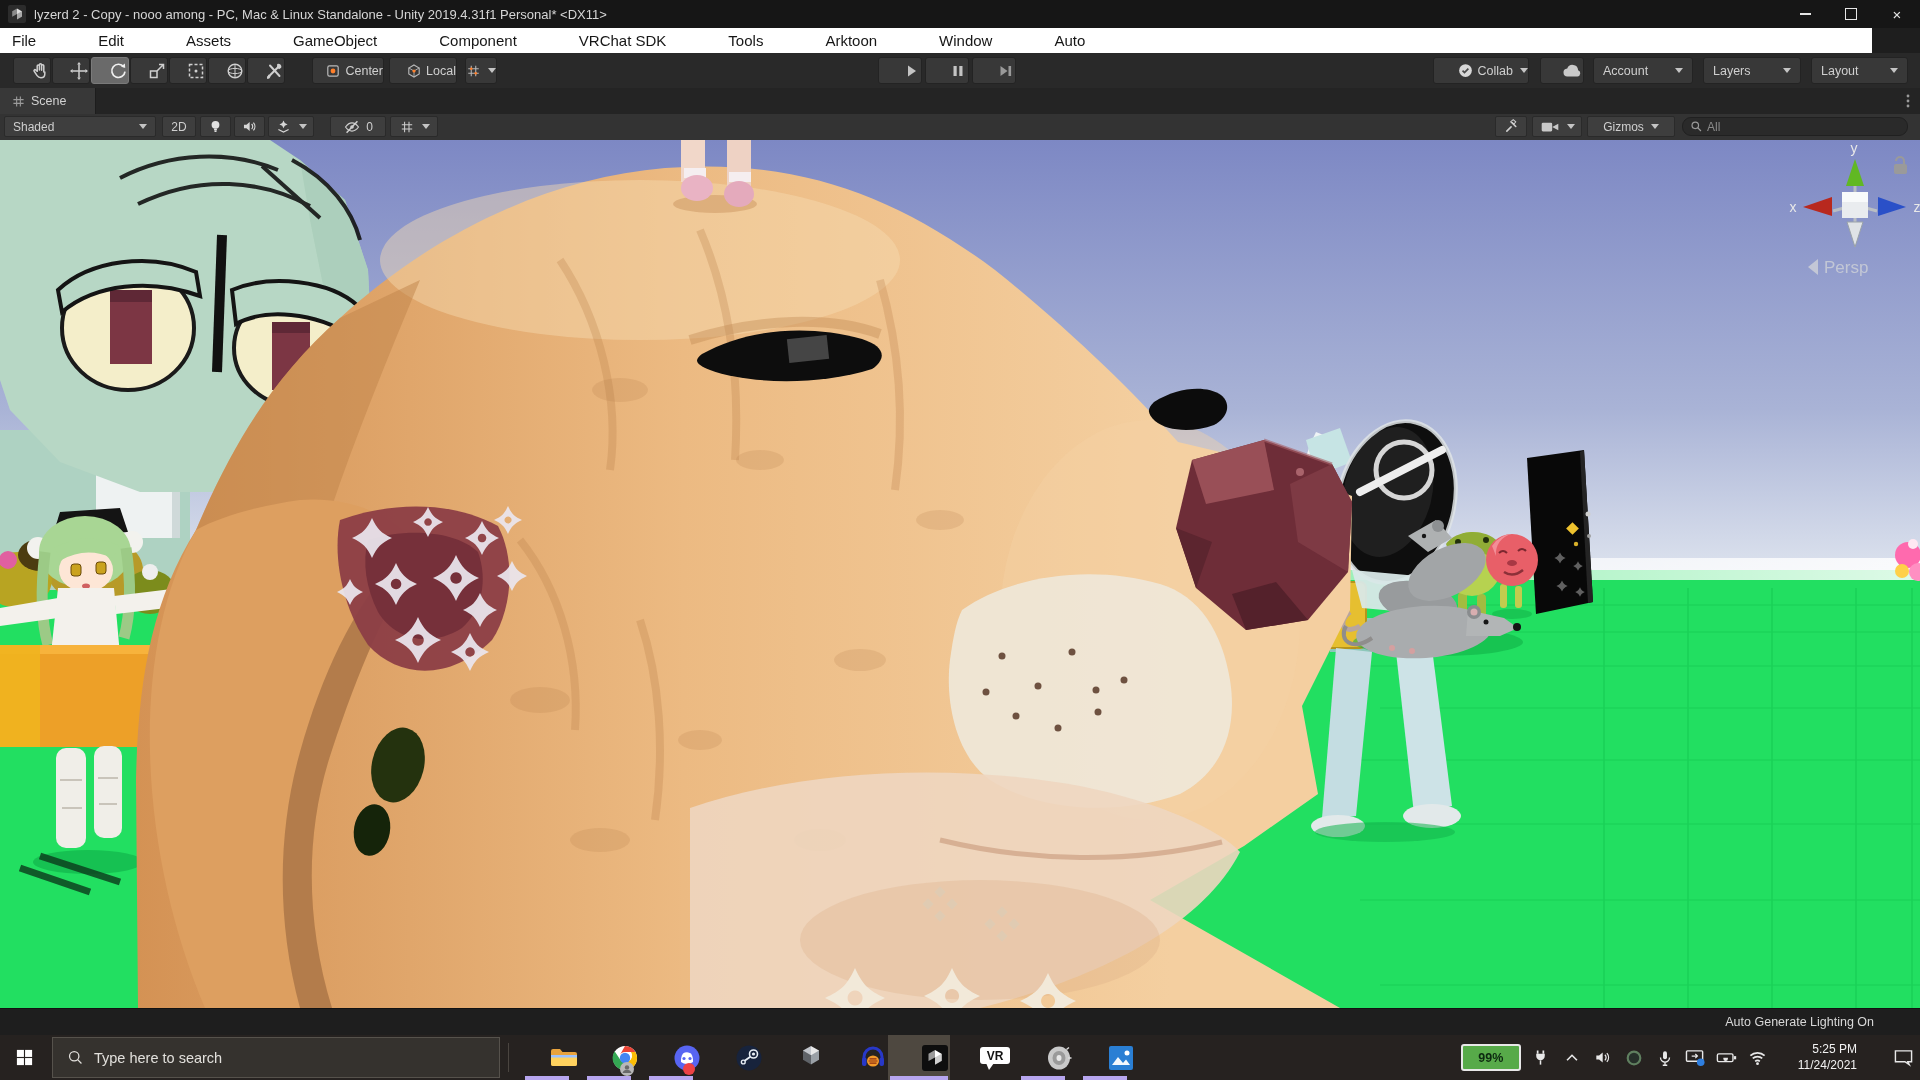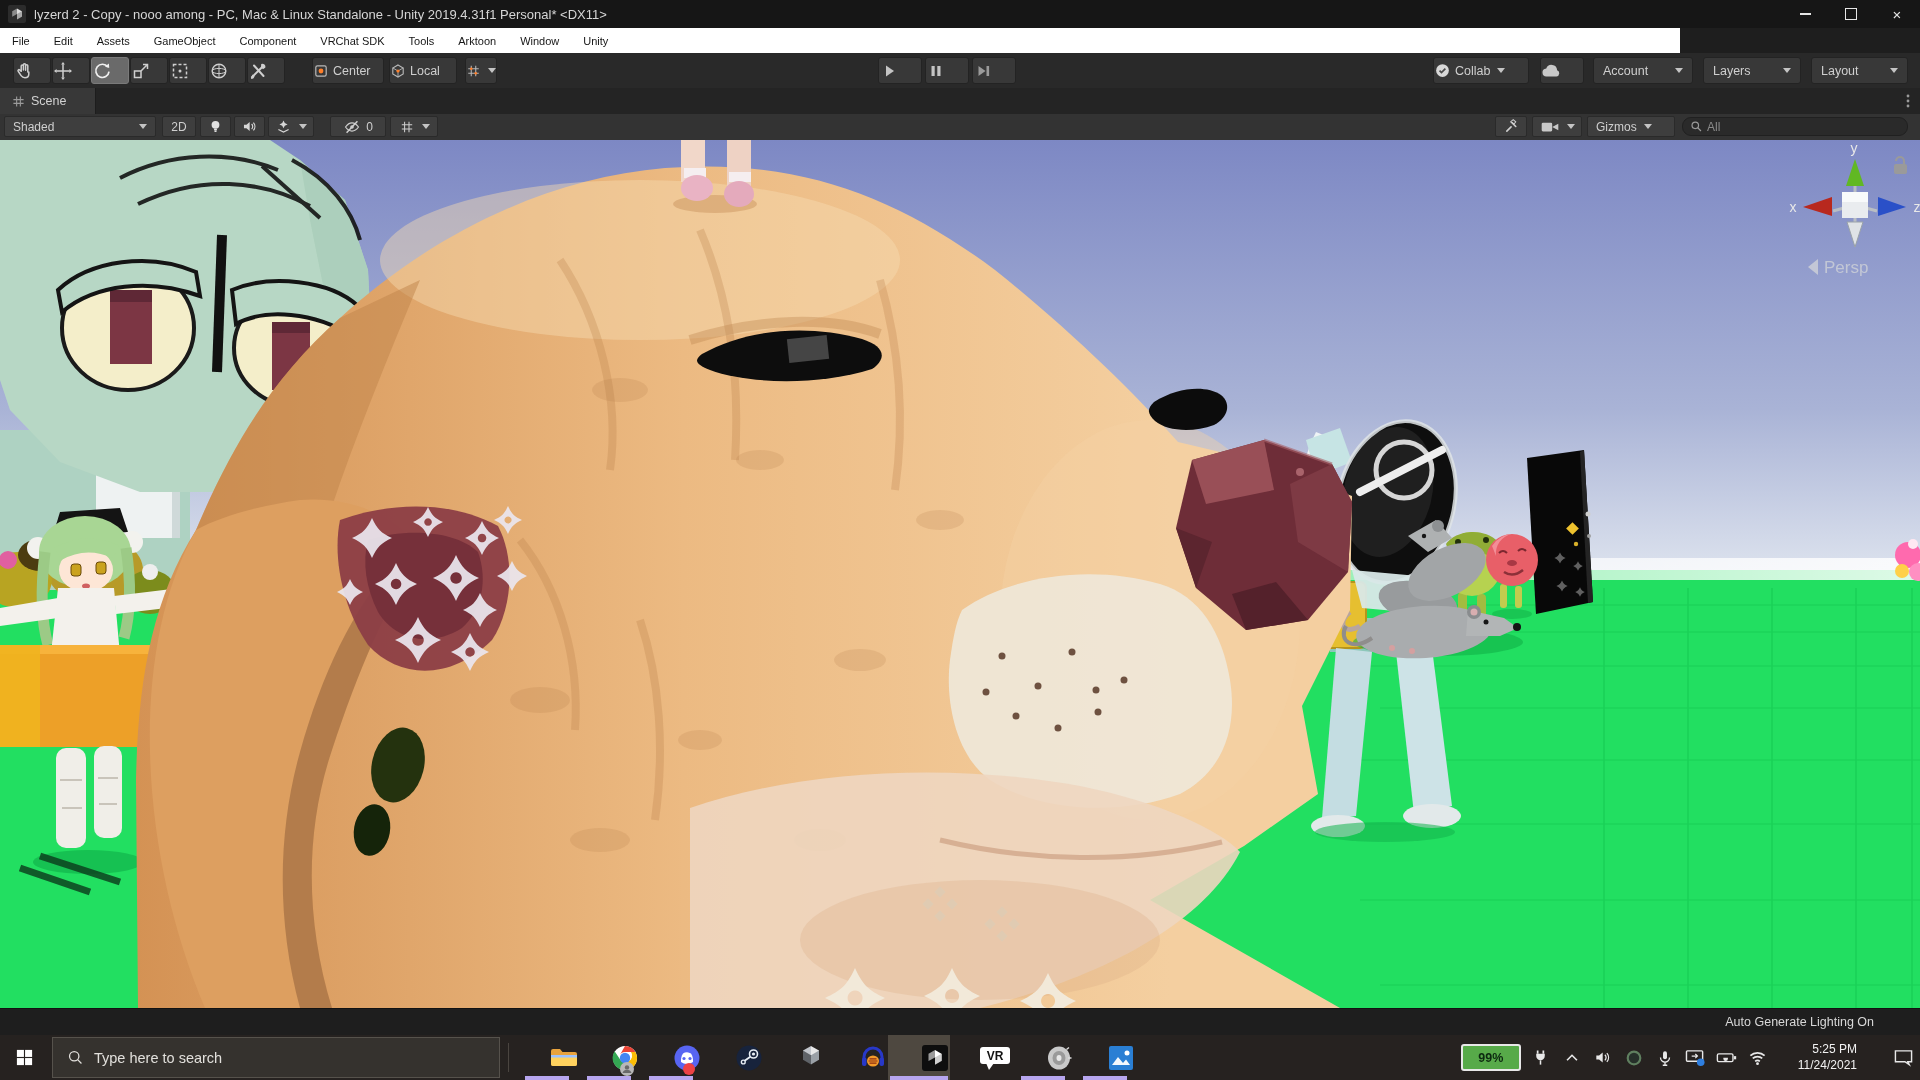--- a/index.html
+++ b/index.html
@@ -5,25 +5,25 @@
   html,body{margin:0;padding:0;background:#000;}
   .screen{position:relative;width:1920px;height:1080px;overflow:hidden;font-family:"Liberation Sans",sans-serif;background:#1e1e1e;-webkit-font-smoothing:antialiased;}
   
   .titlebar{position:absolute;left:0;top:0;width:1920px;height:28px;background:#161616;display:flex;align-items:center;color:#d6d6d6;font-size:13px;}
   .titlebar .appico{margin:0 8px 0 8px;width:18px;height:18px;}
   .winbtns{position:absolute;right:0;top:0;height:28px;display:flex;}
   .winbtn{width:46px;height:28px;display:flex;align-items:center;justify-content:center;color:#e6e6e6;font-size:15px;}
   .minglyph{width:11px;height:1.5px;background:#e6e6e6;}
   .maxglyph{width:10px;height:10px;border:1.2px solid #e6e6e6;}
   
-  .menubar{position:absolute;left:0;top:28px;width:1680px;height:25px;background:#ffffff;display:flex;align-items:center;color:#161616;font-size:11px;border-bottom:1px solid #d9d9d9;}
+  .menubar{position:absolute;left:0;top:28px;width:1872px;height:25px;background:#ffffff;display:flex;align-items:center;color:#161616;font-size:15px;border-bottom:1px solid #d9d9d9;gap:38px;}
   .menuitem{padding:0 12px;height:100%;display:flex;align-items:center;}
   
   .toolbar{position:absolute;left:0;top:53px;width:1920px;height:35px;background:#292929;border-bottom:1px solid #1c1c1c;}
-  .ubtn{position:absolute;top:4px;height:27px;background:#383838;border:1px solid #232323;border-radius:3px;display:flex;align-items:center;justify-content:flex-start;gap:4px;color:#cfcfcf;font-size:12.5px;box-sizing:border-box;}
+  .ubtn{position:absolute;top:4px;height:27px;background:#383838;border:1px solid #232323;border-radius:3px;display:flex;align-items:center;justify-content:flex-end;gap:4px;color:#cfcfcf;font-size:12.5px;box-sizing:border-box;}
   .ubtn.sel{background:#6a6a6a;border-color:#7a7a7a;}
   .caret{width:0;height:0;border-left:4px solid transparent;border-right:4px solid transparent;border-top:5px solid #c4c4c4;margin-left:3px;}
   
   .tabbar{position:absolute;left:0;top:88px;width:1920px;height:26px;background:#242424;}
   .tab{position:absolute;left:0;top:0;height:26px;width:96px;background:#383838;display:flex;align-items:center;gap:6px;padding-left:12px;color:#d2d2d2;font-size:12.5px;box-sizing:border-box;border-right:1px solid #1d1d1d;}
   .paneldots{position:absolute;right:4px;top:5px;width:16px;height:16px;display:flex;align-items:center;justify-content:center;}
   
   .scenebar{position:absolute;left:0;top:114px;width:1920px;height:26px;background:#333333;border-bottom:1px solid #242424;}
   .sbtn{position:absolute;top:2px;height:21px;background:#3e3e3e;border:1px solid #2a2a2a;border-radius:2px;display:flex;align-items:center;justify-content:center;gap:4px;color:#cfcfcf;font-size:12px;box-sizing:border-box;}
   .searchfield{position:absolute;top:3px;left:1682px;width:226px;height:19px;background:#2a2a2a;border:1px solid #202020;border-radius:9px;display:flex;align-items:center;gap:4px;padding-left:7px;box-sizing:border-box;}
@@ -81,21 +81,21 @@
   <div class="menubar">
     <span class="menuitem">File</span>
     <span class="menuitem">Edit</span>
     <span class="menuitem">Assets</span>
     <span class="menuitem">GameObject</span>
     <span class="menuitem">Component</span>
     <span class="menuitem">VRChat SDK</span>
     <span class="menuitem">Tools</span>
     <span class="menuitem">Arktoon</span>
     <span class="menuitem">Window</span>
-    <span class="menuitem">Unity</span>
+    <span class="menuitem">Auto</span>
   </div>
 
   <div class="toolbar">
     <div class="ubtn" style="left:13px;width:38px;">
         <svg class="ic20" viewBox="0 0 20 20">
           <path d="M7.2 10V5a1.1 1.1 0 012.2 0v4M9.4 9V3.8a1.1 1.1 0 012.2 0V9M11.6 9.2V4.8a1.1 1.1 0 012.2 0V11" fill="none" stroke="#cfcfcf" stroke-width="1.5" stroke-linecap="round"></path>
           <path d="M7.2 10.2L5.6 8.9c-.9-.7-2.1.4-1.4 1.4l2.9 4.3c.9 1.3 2 2.1 3.8 2.1 2.4 0 3.9-1.4 3.9-3.8V11" fill="none" stroke="#cfcfcf" stroke-width="1.5" stroke-linecap="round"></path>
         </svg>
       </div>
     <div class="ubtn" style="left:52px;width:38px;">
@@ -269,21 +269,21 @@
           <path d="M9 4.5l3-2.5 3 2.5-2 2.5z" fill="none" stroke="#cfcfcf" stroke-width="1.2"></path>
         </svg>
       </div>
     <div class="sbtn" style="left:1532px;width:50px;">
         <svg viewBox="0 0 22 16" style="width:20px;height:14px;">
           <rect x="1.5" y="3" width="12" height="10" rx="1.5" fill="#c9c9c9"></rect>
           <path d="M13.5 8l7-3.6v7.2z" fill="#c9c9c9"></path>
         </svg>
         <span class="caret"></span>
       </div>
-    <div class="sbtn" style="left:1587px;width:88px;justify-content:flex-start;padding:0 8px;">
+    <div class="sbtn" style="left:1587px;width:88px;justify-content:center;padding:0 8px;">
         <span>Gizmos</span>
         <span class="caret"></span>
       </div>
     <div class="searchfield">
       <svg viewBox="0 0 16 16" width="13" height="13">
           <circle cx="6.5" cy="6.5" r="4" fill="none" stroke="#9a9a9a" stroke-width="1.5"></circle>
           <path d="M9.5 9.5l4 4" stroke="#9a9a9a" stroke-width="1.5"></path>
         </svg>
       <span class="ph">All</span>
     </div>

